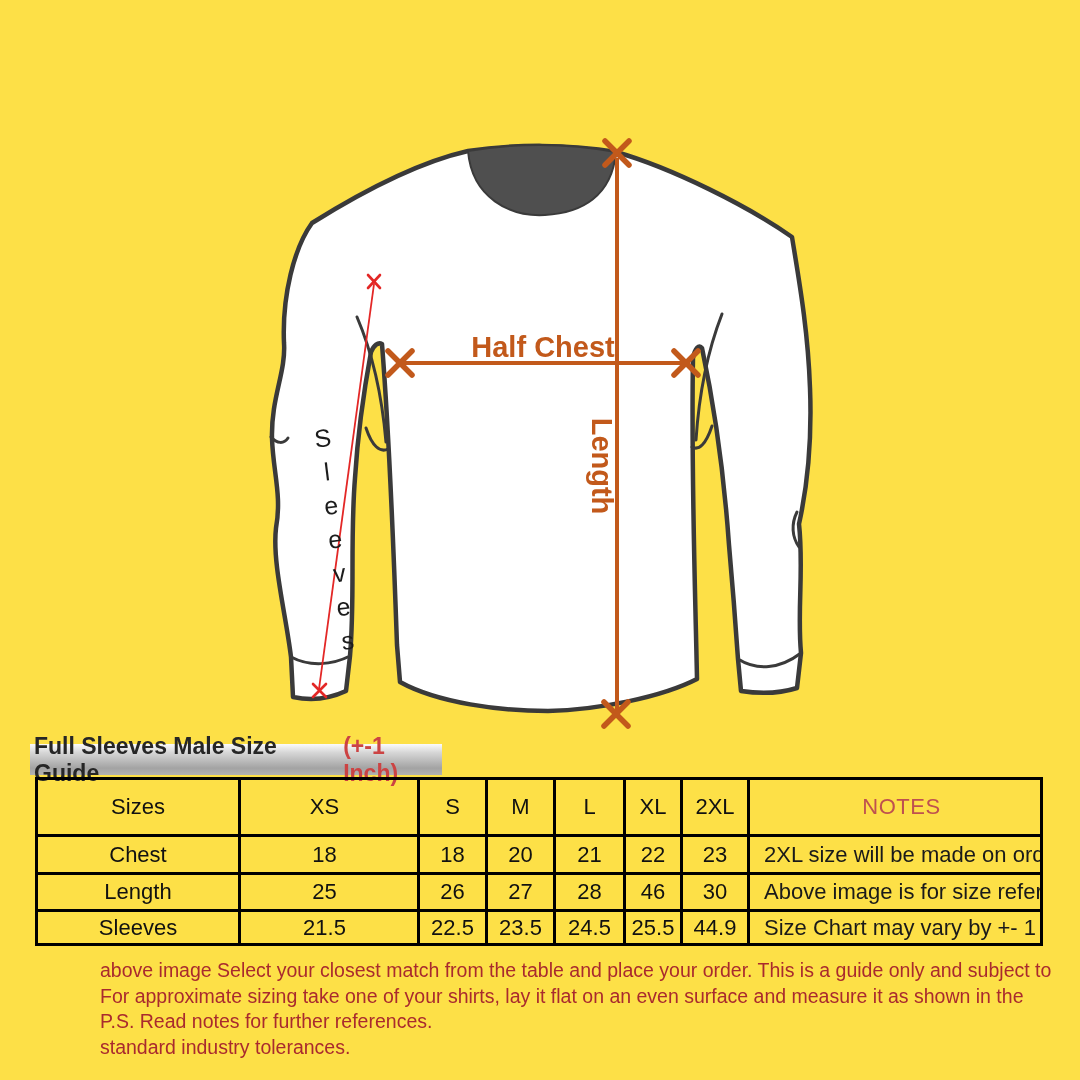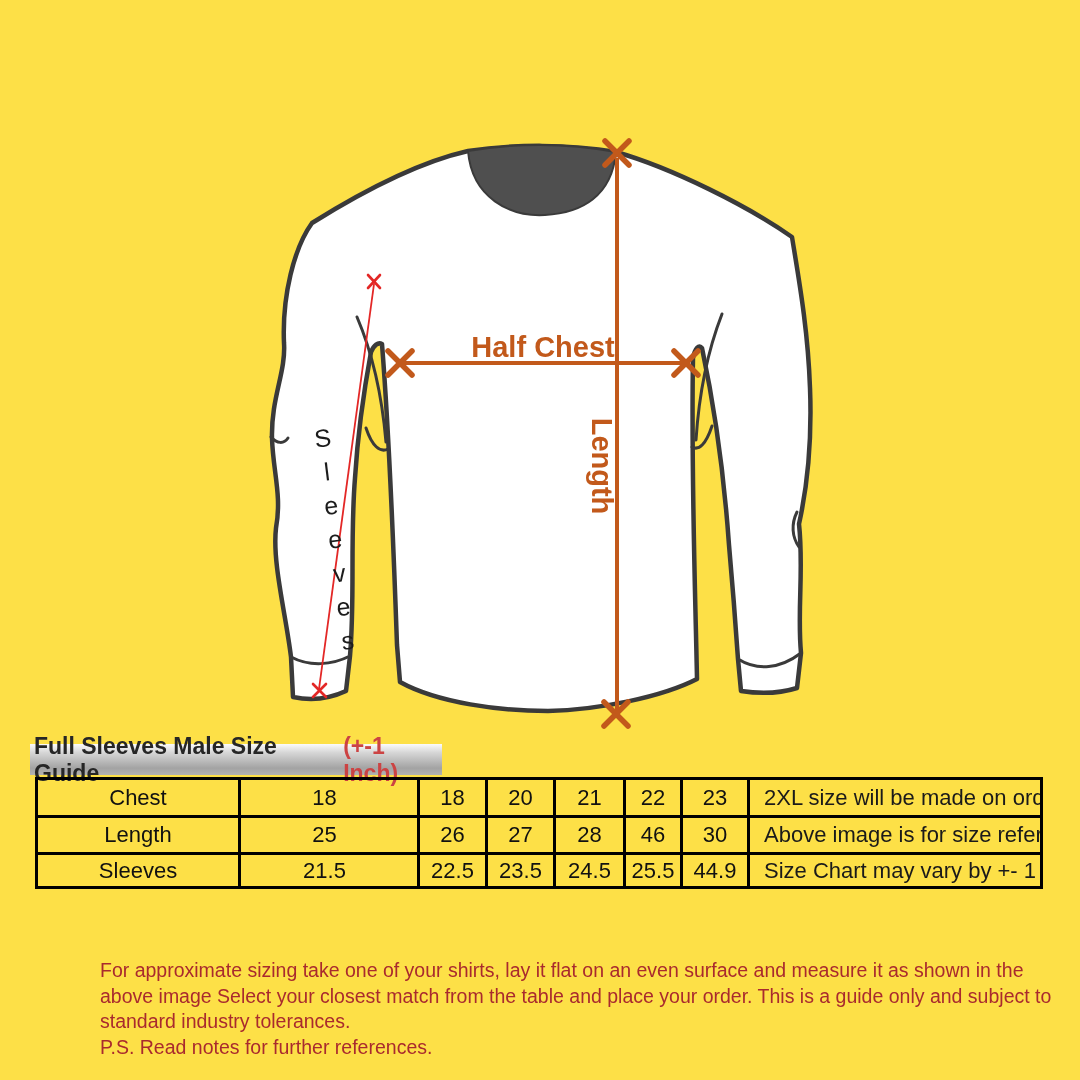--- a/index.html
+++ b/index.html
@@ -153,20 +153,30 @@
       <col style="width:203px">
         <col style="width:179px">
         <col style="width:68px">
         <col style="width:68px">
       <col style="width:70px">
         <col style="width:57px">
         <col style="width:67px">
         <col style="width:293px">
     </colgroup>
     <tbody>
+        <tr class="hdr">
+      <td>Sizes</td>
+      <td class="colxs">XS</td>
+      <td>S</td>
+      <td>M</td>
+      <td>L</td>
+      <td>XL</td>
+      <td>2XL</td>
+      <td class="notes-hdr">NOTES</td>
+    </tr>
     <tr class="r1">
       <td>Chest</td>
       <td class="colxs">18</td>
       <td>18</td>
       <td>20</td>
       <td>21</td>
       <td>22</td>
       <td>23</td>
       <td class="note-cell">2XL size will be made on order</td>
     </tr>
@@ -187,19 +197,19 @@
       <td>23.5</td>
       <td>24.5</td>
       <td>25.5</td>
       <td>44.9</td>
       <td class="note-cell">Size Chart may vary by +- 1 Inch</td>
     </tr>
   </tbody>
     </table>
 
   <div class="footer">
+    <div>above image Select your closest match from the table and place your order. This is a guide only and subject to</div>
     <div>For approximate sizing take one of your shirts, lay it flat on an even surface and measure it as shown in the</div>
-    <div>above image Select your closest match from the table and place your order. This is a guide only and subject to</div>
+    <div>P.S. Read notes for further references.</div>
     <div>standard industry tolerances.</div>
-    <div>P.S. Read notes for further references.</div>
   </div>
 
 </div>
 
 </body></html>

